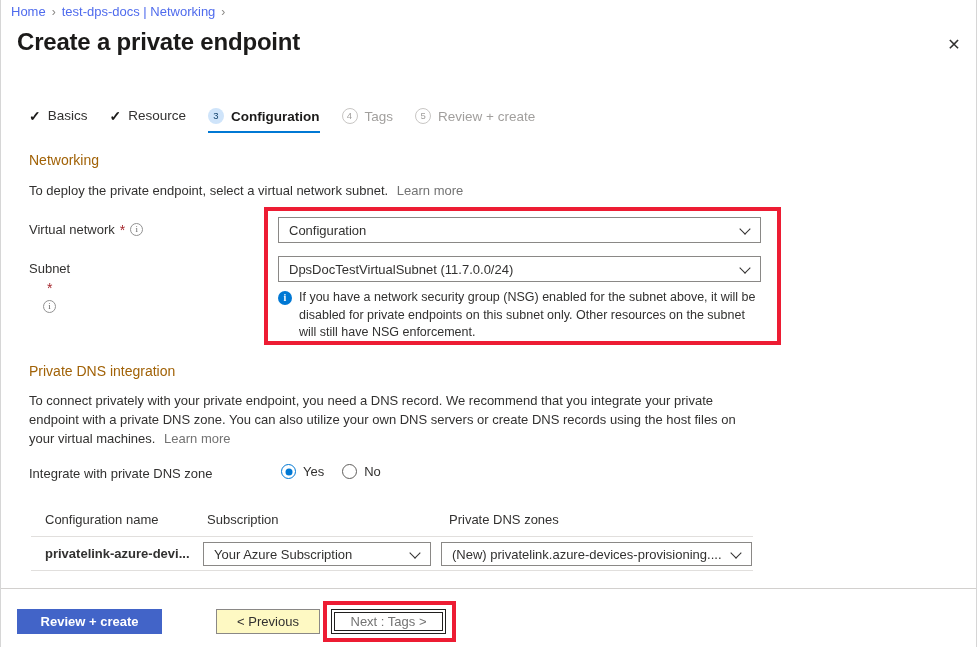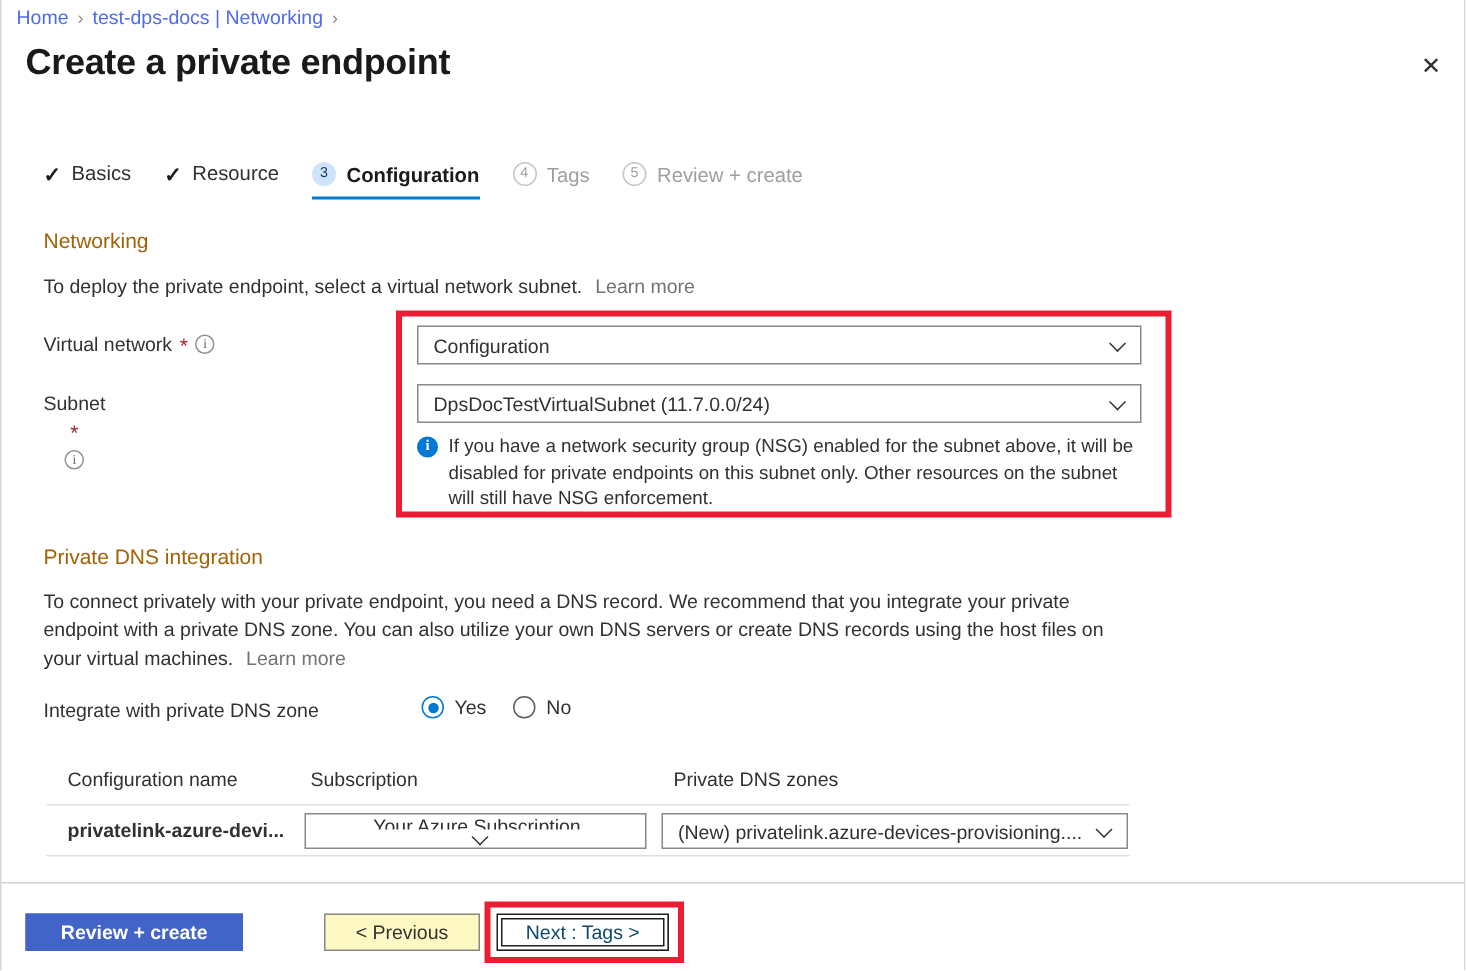--- a/index.html
+++ b/index.html
@@ -175,21 +175,21 @@
     cursor: pointer;
   }
   .btn-primary {
     background: #4264c8; color: #ffffff; font-weight: bold;
     border: 1px solid #4264c8;
   }
   .btn-default {
     background: #fef9c3; color: #323130; border: 1px solid #8a8886;
   }
   .btn-focus {
-    background: #ffffff; color: #0c4a6e;
+    background: #ffffff; color: #737373;
     border: 1px solid #201f1e;
     box-shadow: inset 0 0 0 2px #ffffff, inset 0 0 0 3px #201f1e;
   }
 
   
   .annot {
     position: absolute;
     border: 4px solid #ed1c33;
     pointer-events: none;
   }
@@ -290,21 +290,21 @@
 
   <div class="tbl-head" style="left:44px; top:512px;">Configuration name</div>
   <div class="tbl-head" style="left:206px; top:512px;">Subscription</div>
   <div class="tbl-head" style="left:448px; top:512px;">Private DNS zones</div>
 
   <div class="tbl-rule" style="left:30px; top:536px; width:722px;"></div>
   <div class="tbl-rule" style="left:30px; top:570px; width:722px;"></div>
 
   <div class="cell-text" style="left:44px; top:546px; width:150px;font-weight:bold;">privatelink-azure-devi...</div>
 
-  <div class="dropdown" style="left:202px; top:542px; width:228px; height:24px;flex-direction:column;">
+  <div class="dropdown" style="left:202px; top:542px; width:228px; height:24px;">
     <span class="dd-text">Your Azure Subscription</span>
     <span class="chev"></span>
   </div>
 
   <div class="dropdown" style="left:440px; top:542px; width:311px; height:24px;">
     <span class="dd-text">(New) privatelink.azure-devices-provisioning....</span>
     <span class="chev"></span>
   </div>
 
   <div class="footer-rule" style="top:588px;"></div>

